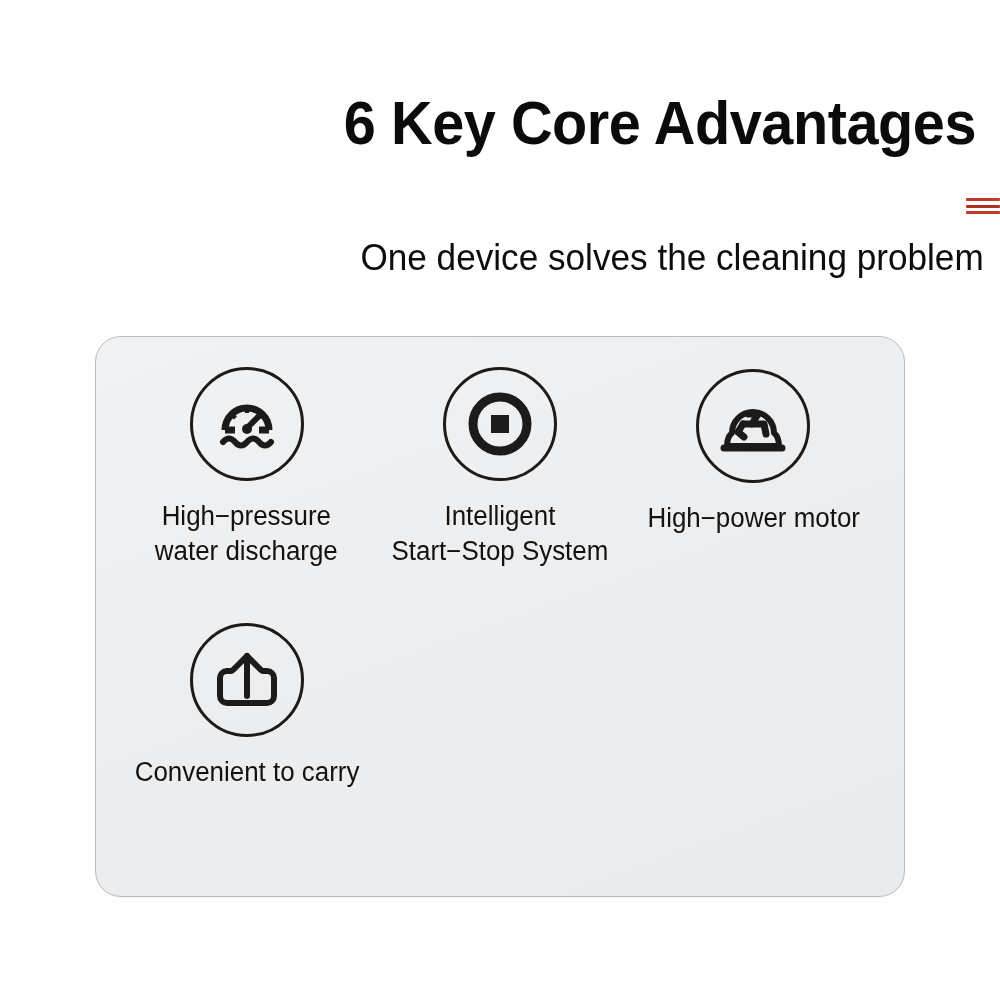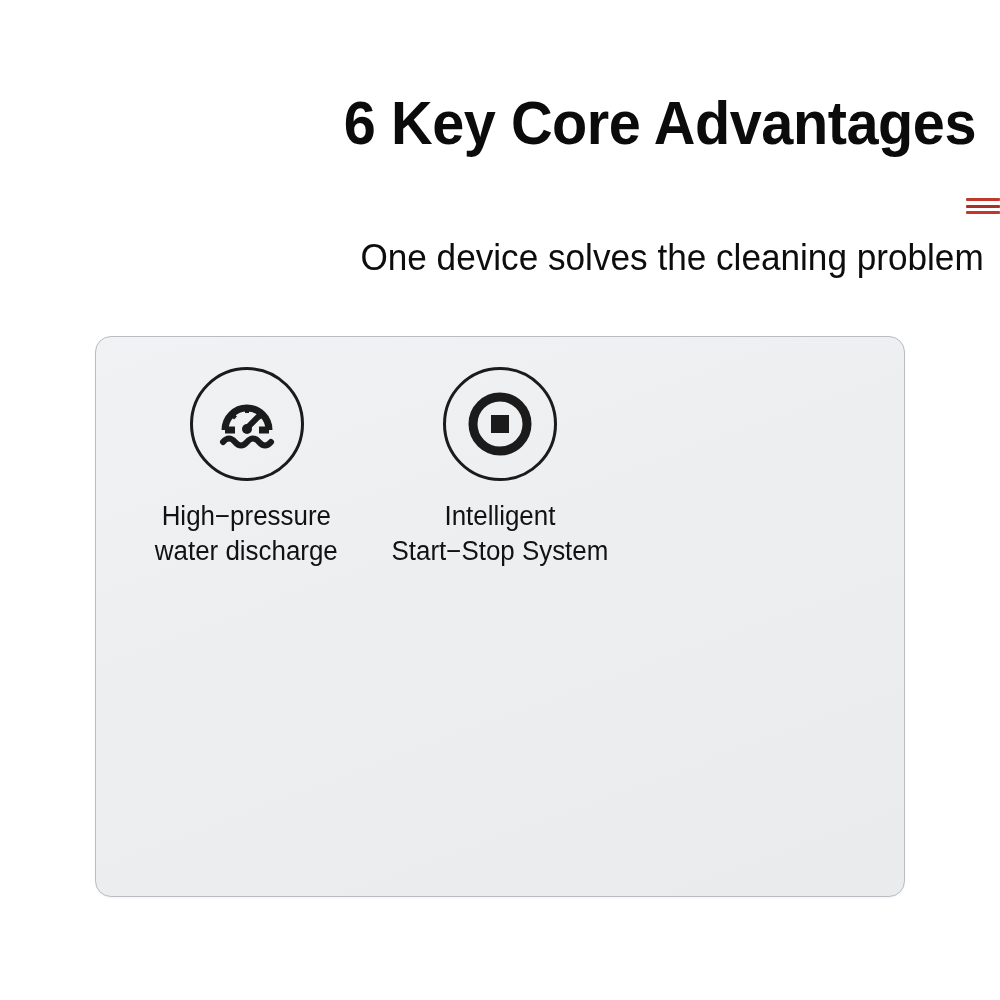--- a/index.html
+++ b/index.html
@@ -72,21 +72,21 @@
   }
 
   
   .card {
     position: absolute;
     left: 95px;
     top: 336px;
     width: 810px;
     height: 561px;
     box-sizing: border-box;
-    border-radius: 16px;
+    border-radius: 26px;
     border: 1px solid #b9bcc0;
     background: linear-gradient(160deg, #f1f2f3 0%, #eceef0 45%, #e9ebed 100%);
     box-shadow: 0 1px 2px rgba(0,0,0,0.05);
     padding-left: 36px;
   }
 
   .grid {
     position: absolute;
     inset: 0;
     display: grid;
@@ -173,19 +173,46 @@
             <svg width="76" height="76" viewBox="0 0 76 76" fill="none">
               <circle cx="38" cy="38" r="27" stroke="#1b1b1b" stroke-width="9" fill="none"></circle>
               <rect x="29" y="29" width="18" height="18" fill="#1b1b1b"></rect>
             </svg>
           </span>
         </div>
         <div class="feature-label">Intelligent
 Start−Stop System</div>
       </div>
 
-
-
+      <div class="feature row2">
+        <div class="icon-circle">
+          <span>
+            <svg width="76" height="72" viewBox="0 0 76 72" fill="none">
+              <path d="M12 56 q0 -9 5 -13 a21 21 0 0 1 42 0 q5 4 5 13 z" stroke="#1b1b1b" stroke-width="6" fill="none" stroke-linejoin="round"></path>
+              <line x1="9" y1="58" x2="67" y2="58" stroke="#1b1b1b" stroke-width="7" stroke-linecap="round"></line>
+
+              <path d="M33 24 h10 l-6 10 h-9" stroke="#1b1b1b" stroke-width="7" fill="none" stroke-linecap="round" stroke-linejoin="round"></path>
+              <path d="M28 34 l-5 8 l6 5" stroke="#1b1b1b" stroke-width="7" fill="none" stroke-linecap="round" stroke-linejoin="round"></path>
+              <path d="M37 34 h12 l2 10" stroke="#1b1b1b" stroke-width="7" fill="none" stroke-linecap="round" stroke-linejoin="round"></path>
+            </svg>
+          </span>
+        </div>
+        <div class="feature-label">High−power motor</div>
+      </div>
+
+
+      <div class="feature row2">
+        <div class="icon-circle">
+          <span>
+            <svg width="72" height="72" viewBox="0 0 72 72" fill="none">
+              <path d="M20 27 H16 a7 7 0 0 0 -7 7 v18 a7 7 0 0 0 7 7 h40 a7 7 0 0 0 7 -7 V34 a7 7 0 0 0 -7 -7 h-4" stroke="#1b1b1b" stroke-width="6" fill="none" stroke-linecap="round" stroke-linejoin="round"></path>
+              <line x1="36" y1="12" x2="36" y2="52" stroke="#1b1b1b" stroke-width="6" stroke-linecap="round"></line>
+              <path d="M22 26 L36 12 L50 26" stroke="#1b1b1b" stroke-width="6" fill="none" stroke-linecap="round" stroke-linejoin="round"></path>
+            </svg>
+          </span>
+        </div>
+        <div class="feature-label">Convenient to carry</div>
+      </div>
 
     </div>
   </div>
 
 </div>
 
 </body></html>

